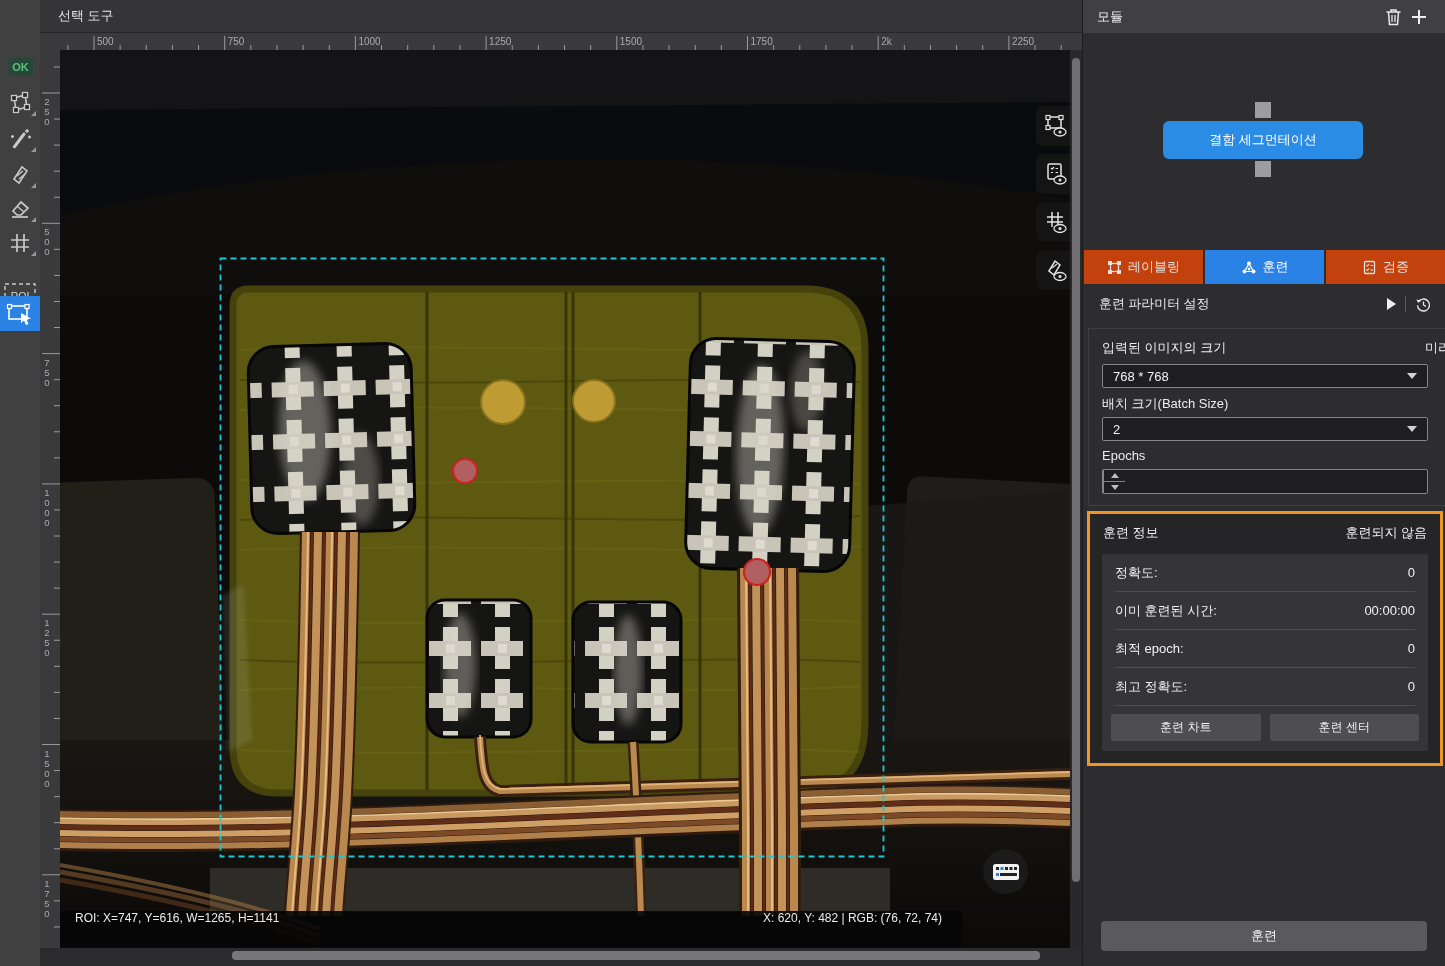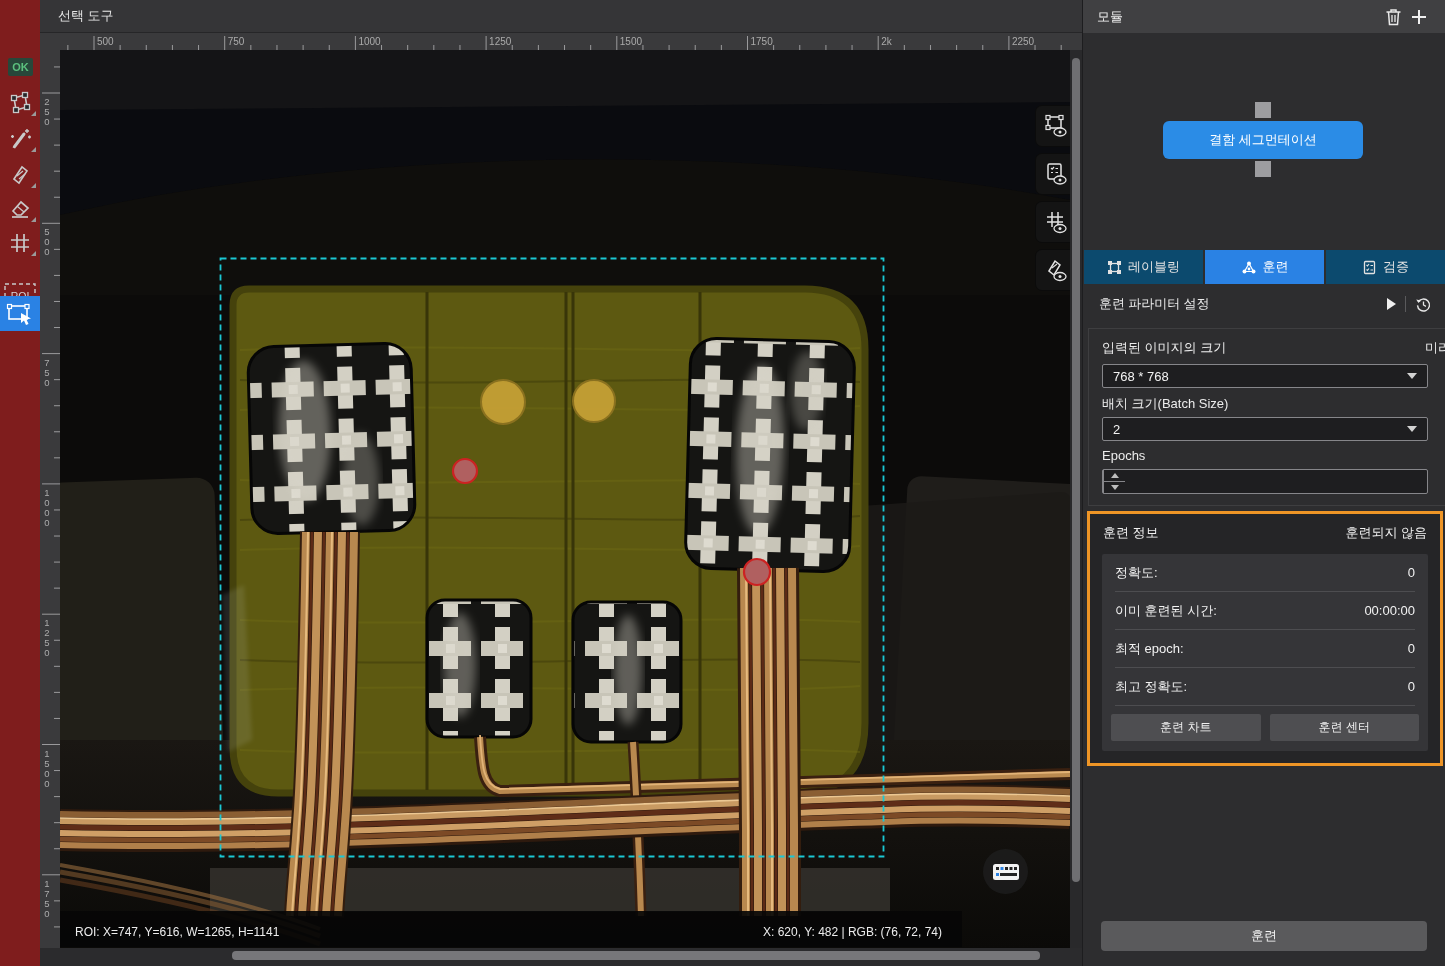--- a/index.html
+++ b/index.html
@@ -1,21 +1,21 @@
 <!DOCTYPE html>
 <html><head>
 <meta charset="utf-8">
 <style>
   html,body{margin:0;padding:0;background:#1b1b1d;}
   #app{position:relative;width:1445px;height:966px;overflow:hidden;
        font-family:"Liberation Sans","DejaVu Sans",sans-serif;
        background:#2b2b2d;color:#e8e8e8;-webkit-font-smoothing:antialiased;}
   .abs{position:absolute;}
   
-  #toolbar{left:0;top:0;width:40px;height:966px;background:#7f1d1d;border-right:1px solid #1d1d1f;}
+  #toolbar{left:0;top:0;width:40px;height:966px;background:#404040;border-right:1px solid #1d1d1f;}
   .tool-btn{position:absolute;left:0;width:40px;height:34px;display:flex;align-items:center;justify-content:center;}
   .tool-btn svg{display:block;}
   .tool-btn .dd{position:absolute;right:4px;bottom:4px;width:0;height:0;
       border-left:5px solid transparent;border-bottom:5px solid #9a9a9a;}
   .tool-active{background:#2a82e4;}
   #ok-badge{left:8px;top:58px;width:25px;height:18px;background:#27473a;border-radius:2px;
       color:#5cc07e;font-size:11px;font-weight:bold;display:flex;align-items:center;justify-content:center;}
   
   #titlebar{left:40px;top:0;width:1042px;height:33px;background:#353537;border-bottom:1px solid #262628;
       display:flex;align-items:center;padding-left:18px;box-sizing:border-box;font-size:13px;color:#e6e6e6;}
@@ -25,39 +25,39 @@
   #ruler-left{left:40px;top:50px;width:20px;height:898px;background:#3a3a3c;border-right:1px solid #2a2a2c;}
   
   #canvas-wrap{left:60px;top:50px;width:1010px;height:898px;background:#060606;overflow:hidden;}
   
   .float-btn{position:absolute;left:1035px;width:40px;height:40px;background:rgba(22,22,22,.88);
       border:1px solid #0b0b0b;border-radius:7px;display:flex;align-items:center;justify-content:center;}
   #kbd-btn{left:983px;top:849px;width:45px;height:45px;border-radius:50%;background:rgba(28,28,28,.88);
       display:flex;align-items:center;justify-content:center;}
   
   #statusbar{left:60px;top:911px;width:902px;height:36px;background:rgba(6,6,6,.92);
-      display:flex;align-items:flex-end;justify-content:space-between;font-size:12px;color:#ececec;
-      padding:0 20px 8px 15px;box-sizing:border-box;}
+      display:flex;align-items:flex-start;justify-content:space-between;font-size:12px;color:#ececec;
+      padding:0 20px 0 15px;box-sizing:border-box;}
   
   #vscroll{left:1070px;top:50px;width:12px;height:898px;background:#29292b;}
   #vscroll .handle{position:absolute;left:2px;top:8px;width:8px;height:824px;background:#6f6f72;border-radius:4px;}
   #hscroll{left:40px;top:948px;width:1042px;height:18px;background:#2b2b2d;}
   #hscroll .handle{position:absolute;left:192px;top:3px;width:808px;height:9px;background:#77777a;border-radius:4px;}
   
   #panel{left:1082px;top:0;width:363px;height:966px;background:#2d2d2f;border-left:1px solid #1d1d1f;}
   #panel-header{position:absolute;left:0;top:0;width:100%;height:33px;background:#404042;
       display:flex;align-items:center;font-size:13px;color:#efefef;padding:0 14px;box-sizing:border-box;}
   #panel-header .spacer{flex:1;}
   .icon-btn{display:flex;align-items:center;justify-content:center;width:26px;height:26px;}
   #node-port-top{left:172px;top:102px;width:16px;height:16px;background:#9d9da0;}
   #node-port-bottom{left:172px;top:161px;width:16px;height:16px;background:#9d9da0;}
   #seg-btn{left:80px;top:121px;width:200px;height:38px;background:#2b8ce6;border-radius:6px;
       display:flex;align-items:center;justify-content:center;font-size:13px;color:#fff;}
   #tabs{left:1px;top:250px;width:361px;height:34px;display:flex;gap:2px;}
-  .tab{flex:1;background:#0c4a6e;display:flex;align-items:center;justify-content:center;gap:6px;
+  .tab{flex:1;background:#c2410c;display:flex;align-items:center;justify-content:center;gap:6px;
       font-size:13px;color:#e2e2e2;}
   .tab.active{background:#2a82e4;color:#fff;}
   #params-title-row{left:0;top:284px;width:363px;height:40px;display:flex;align-items:center;
       padding:0 14px 0 16px;box-sizing:border-box;font-size:13px;color:#ececec;font-family:Liberation Serif, serif;}
   #params-title-row .spacer{flex:1;}
   .vdiv{width:1px;height:16px;background:#5a5a5c;margin:0 9px;}
   .tri-right{width:0;height:0;border-top:6px solid transparent;border-bottom:6px solid transparent;border-left:9px solid #f0f0f0;}
   .tri-right.sm{border-top-width:5px;border-bottom-width:5px;border-left-width:7px;}
   #params-group{left:5px;top:328px;width:417px;height:178px;border:1px solid #3e3e40;box-sizing:border-box;}
   .param-label-row{position:absolute;left:13px;right:13px;display:flex;align-items:center;font-size:13px;color:#ececec;}

